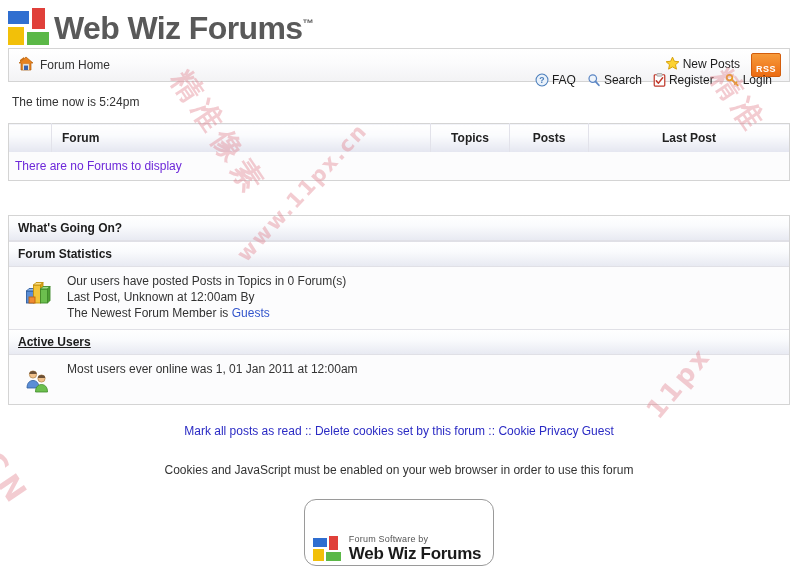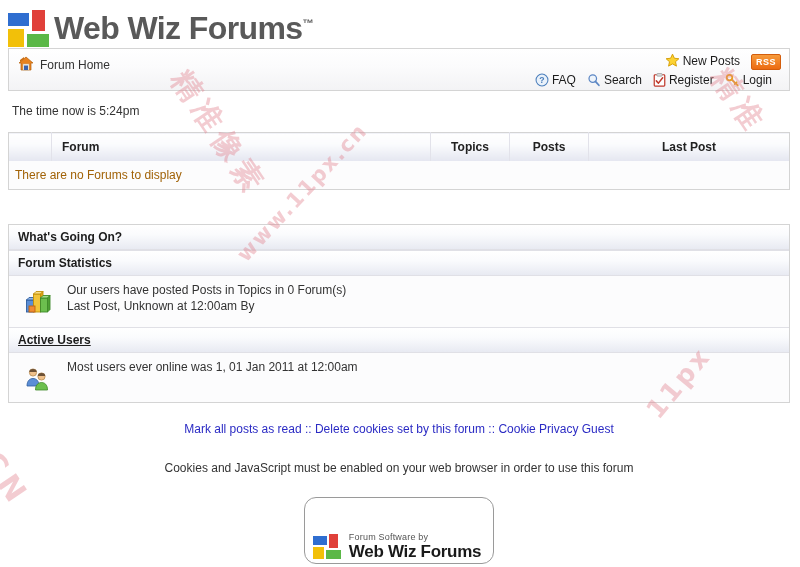--- a/index.html
+++ b/index.html
@@ -67,21 +67,21 @@
     transform: rotate(-50deg);
     transform-origin: left top;
     letter-spacing: 3px;
   }
 
   
   #logo-header {
     height: 45px;
     padding: 3px 0 0 8px;
     display: flex;
-    align-items: flex-end;
+    align-items: center;
   }
   #logo-squares {
     width: 44px;
     height: 38px;
     position: relative;
     flex: none;
     margin-top: 2px;
   }
   #logo-squares i {
     position: absolute;
@@ -115,21 +115,21 @@
     margin: 0 auto 0 8px;
     position: relative;
     z-index: 5;
   }
 
   
   #navbar {
     border: 1px solid #d4d4d4;
     background: linear-gradient(to bottom, #ffffff 0%, #fbfbfc 45%, #f3f3f5 100%);
     padding: 0;
-    height: 43px;
+    height: 34px;
     position: relative;
     box-sizing: border-box;
   }
   #breadcrumb {
     position: absolute;
     left: 9px; top: 7px;
     display: flex;
     align-items: center;
     gap: 6px;
     font-size: 12px;
@@ -158,21 +158,21 @@
     white-space: nowrap;
     margin-right: 6px;
   }
   .navlink:last-child { margin-right: 9px; text-align: right; }
   .nav-ico { display: inline-block; vertical-align: -3px; margin-right: 3px; }
   #rss-badge {
     background: linear-gradient(to bottom, #f79b3b 0%, #ec6b12 100%);
     color: #fff;
     font-size: 9px;
     font-weight: bold;
-    padding: 2px 4px 2px 4px;
+    padding: 10px 4px 2px 4px;
     border-radius: 2px;
     letter-spacing: 0.5px;
     line-height: 10px;
     border: 1px solid #d35d0c;
     text-decoration: none;
   }
 
   
   #time-row {
     padding: 13px 0 14px 4px;
@@ -200,21 +200,21 @@
   }
   #forum-table .hdr-row th.col-spacer { width: 42px; border-right: 1px solid #e2e2ea; }
   #forum-table .hdr-row th.col-forum  { text-align: left; padding-left: 10px; }
   #forum-table .hdr-row th.col-topics { width: 78px; }
   #forum-table .hdr-row th.col-posts  { width: 78px; }
   #forum-table .hdr-row th.col-last   { width: 200px; border-right: none; }
   #forum-table td.empty-cell {
     background: #fcfcfd;
     height: 26px;
     font-size: 12px;
-    color: #a16207;
+    color: #6d28d9;
     padding-left: 6px;
     border-radius: 12px;
   }
 
   
   .gap-lg { height: 34px; }
 
   
   #wgo-panel {
     border: 1px solid #d4d4d4;
@@ -445,20 +445,21 @@
           <polygon points="15.5,4 18,1.5 18,19.5 15.5,22" fill="#dba513" stroke="#c2900b" stroke-width="0.9"></polygon>
           <rect x="15.5" y="8" width="7" height="14" fill="#6cbf4e" stroke="#3f8a2a" stroke-width="0.9"></rect>
           <polygon points="15.5,8 18,5.5 25,5.5 22.5,8" fill="#a3dd8c" stroke="#3f8a2a" stroke-width="0.9"></polygon>
           <polygon points="22.5,8 25,5.5 25,19.5 22.5,22" fill="#4ea033" stroke="#3f8a2a" stroke-width="0.9"></polygon>
           <rect x="4" y="16" width="6" height="6" fill="#ef8b33" stroke="#bd6310" stroke-width="0.9"></rect>
         </svg>
       </div>
       <div class="stat-lines">
         <div>Our users have posted Posts in Topics in 0 Forum(s)</div>
         <div>Last Post, Unknown at 12:00am By</div>
+        <div><span>The Newest Forum Member is </span><a class="bluelink" href="#">Guests</a></div>
       </div>
     </div>
 
     <div class="panel-bar sub"><a class="section-link" href="#">Active Users</a></div>
 
     <div class="stat-block">
       <div class="stat-icon-wrap">
         <svg width="26" height="24" viewBox="0 0 26 24">
           <circle cx="8" cy="5.5" r="3.6" fill="#f0c08a" stroke="#b68a4f" stroke-width="0.8"></circle>
           <path d="M2 19 C2 13.5 5 11.5 8 11.5 C11 11.5 14 13.5 14 19 Z" fill="#5b8ed6" stroke="#2f5d9e" stroke-width="0.8"></path>

